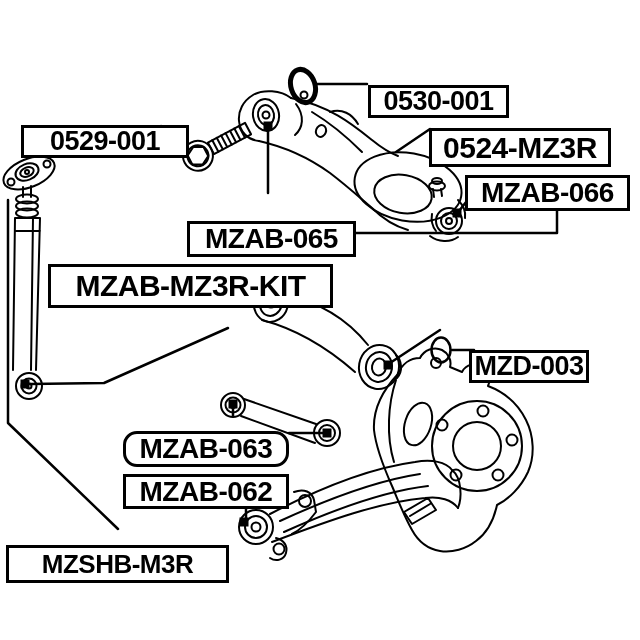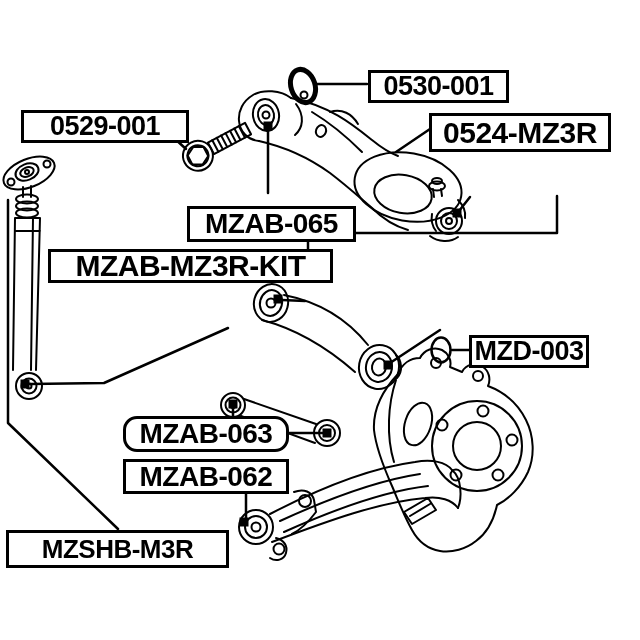--- a/index.html
+++ b/index.html
@@ -2,27 +2,27 @@
 <html><head>
 <meta charset="utf-8">
 <style>
   html,body{margin:0;padding:0;background:#fff;}
   #stage{position:relative;width:640px;height:640px;background:#fff;overflow:hidden;
          font-family:"Liberation Sans", sans-serif;}
   #artwork{position:absolute;left:0;top:0;z-index:1;}
   .plabel{position:absolute;z-index:2;box-sizing:border-box;background:#fff;
           border:3px solid #000;color:#000;font-weight:bold;font-size:27px;
           letter-spacing:-0.5px;display:flex;align-items:center;justify-content:center;
-          white-space:nowrap;}
+          white-space:nowrap;margin-top:15px;}
   #lb-0530{left:368px;top:70px;width:141px;height:33px;}
   #lb-0529{left:21px;top:110px;width:168px;height:33px;}
   #lb-0524{left:429px;top:113px;width:182px;height:39px;font-size:30px;text-align:right;}
   #lb-066{left:465px;top:160px;width:165px;height:36px;font-size:28px;}
   #lb-065{left:187px;top:206px;width:169px;height:36px;font-size:28px;}
-  #lb-kit{left:48px;top:249px;width:285px;height:34px;font-size:30px;}
+  #lb-kit{left:48px;top:249px;width:285px;height:44px;font-size:30px;}
   #lb-067{left:68px;top:293px;width:172px;height:33px;}
   #lb-064{left:305px;top:292px;width:165px;height:38px;font-size:28px;}
   #lb-mzd{left:469px;top:335px;width:120px;height:33px;}
   #lb-063{left:123px;top:416px;width:166px;height:36px;font-size:28px;border-radius:14px;}
   #lb-062{left:123px;top:459px;width:166px;height:35px;font-size:28px;}
   #lb-shb{left:6px;top:530px;width:223px;height:38px;font-size:26px;}
 </style>
 </head>
 <body>
 
@@ -169,20 +169,21 @@
       <rect x="228.5" y="399.5" width="9" height="9"></rect>
       <rect x="322.5" y="428.5" width="9" height="9"></rect>
       <rect x="239.5" y="517.5" width="9" height="9"></rect>
       <rect x="20.5" y="379.5" width="9" height="9"></rect>
     </g>
   </svg>
 
   <div class="plabel" id="lb-0530">0530-001</div>
   <div class="plabel" id="lb-0529">0529-001</div>
   <div class="plabel" id="lb-0524">0524-MZ3R</div>
+  <div class="plabel" id="lb-066">MZAB-066</div>
   <div class="plabel" id="lb-065">MZAB-065</div>
   <div class="plabel" id="lb-kit">MZAB-MZ3R-KIT</div>
   <div class="plabel" id="lb-mzd">MZD-003</div>
   <div class="plabel" id="lb-063">MZAB-063</div>
   <div class="plabel" id="lb-062">MZAB-062</div>
   <div class="plabel" id="lb-shb">MZSHB-M3R</div>
 
 </div>
 
 </body></html>

